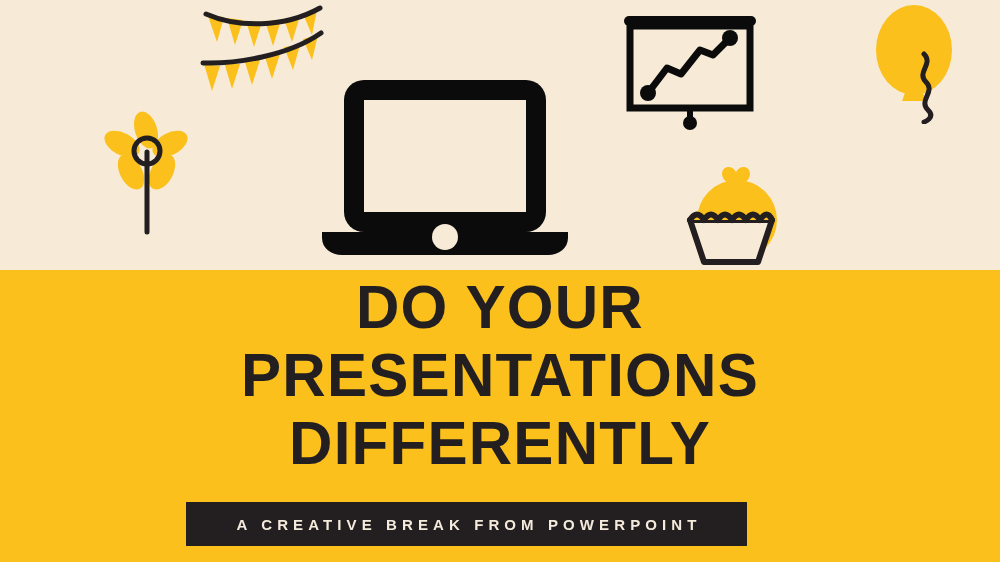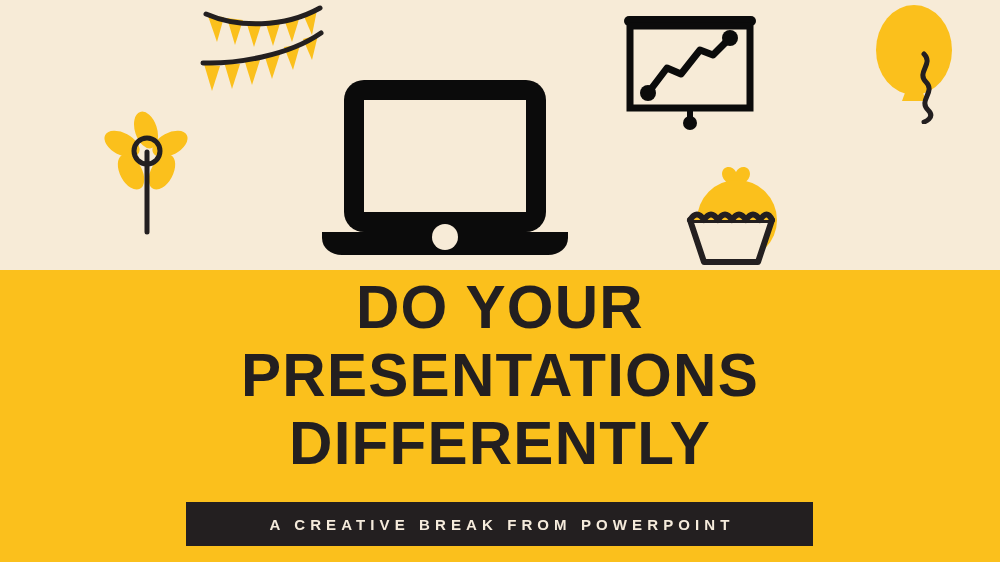--- a/index.html
+++ b/index.html
@@ -59,21 +59,21 @@
   .line-3 {
     font-size: 62px;
     transform: scaleX(0.97);
   }
 
   
   .subtitle-banner {
     position: absolute;
     left: 186px;
     top: 502px;
-    width: 627px;
+    width: 561px;
     height: 44px;
     background: #231F20;
     display: flex;
     align-items: center;
     justify-content: center;
   }
   .subtitle-text {
     color: #F5EBDC;
     font-size: 15px;
     font-weight: 700;

